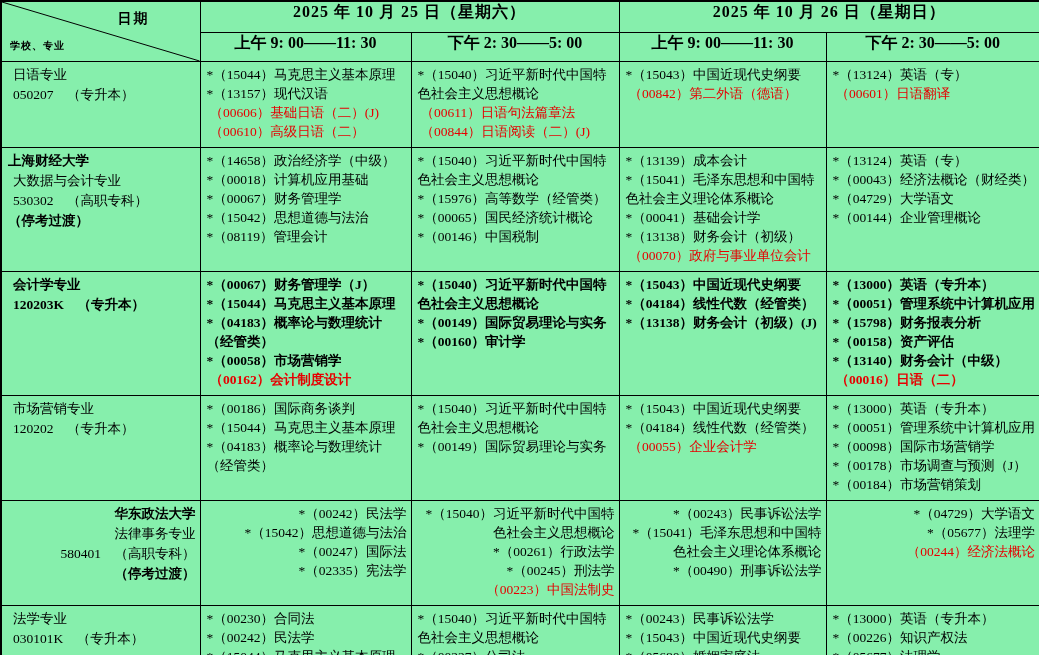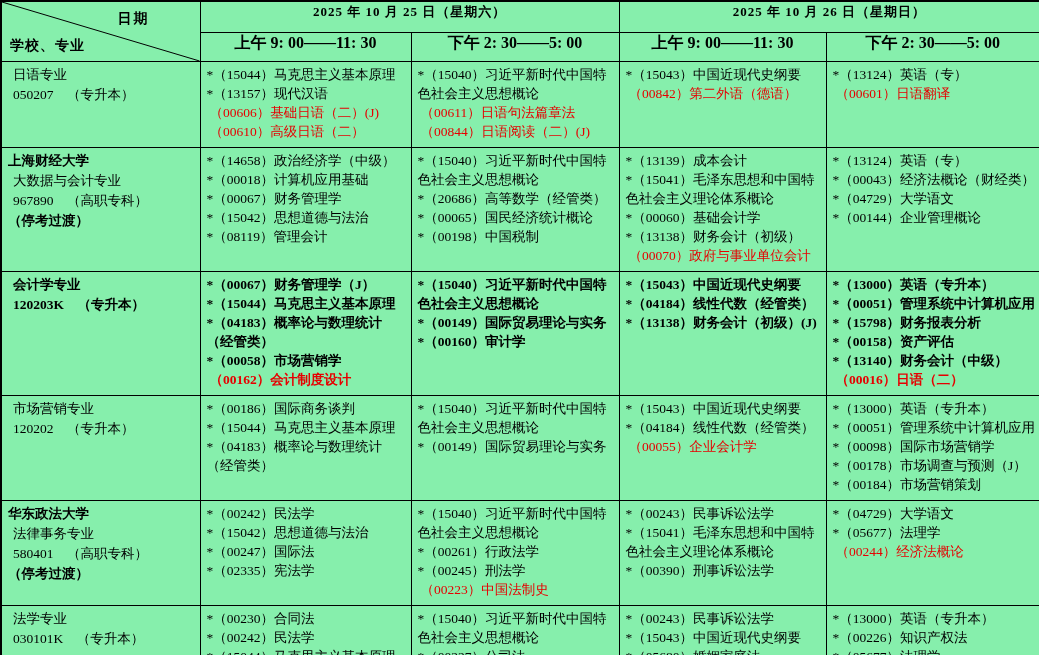--- a/index.html
+++ b/index.html
@@ -9,40 +9,40 @@
   }
   table.sched{
     width:1039px;border-collapse:collapse;table-layout:fixed;
     border:2px solid #000;
   }
   .sched th,.sched td{
     border:1px solid #000;vertical-align:top;padding:0;
     font-size:13.5px;line-height:19px;word-break:break-all;
   }
   thead th{font-weight:bold;text-align:center;vertical-align:middle;}
-  th.dayhead{height:30px;font-size:13px;letter-spacing:1px;}
+  th.dayhead{height:30px;font-size:16px;letter-spacing:1px;}
   th.sesshead{height:28px;font-size:16px;}
   
   th.corner{position:relative;padding:0;}
   .corner svg{position:absolute;left:0;top:0;width:100%;height:100%;}
   .corner .diag-top{position:absolute;top:7px;right:50px;font-size:14px;letter-spacing:2px;}
-  .corner .diag-bottom{position:absolute;bottom:6px;left:8px;font-size:14px;letter-spacing:1px;}
+  .corner .diag-bottom{position:absolute;bottom:6px;left:8px;font-size:10px;letter-spacing:1px;}
   
   td.school{padding:3px 4px 2px 6px;}
   td.courses{padding:3px 4px 6px 6px;}
   .sline{line-height:20px;}
   .sline.b{font-weight:bold;}
   .sline.ind{padding-left:5px;}
   .cline{}
   .cline.red{color:#e60000;padding-left:3px;}
   tbody tr:nth-child(1){height:78px;}
   tbody tr:nth-child(2){height:110px;}
   tbody tr:nth-child(3){height:108px;font-weight:bold;}
   tbody tr:nth-child(4){height:94px;margin-top:40px;}
-  tbody tr:nth-child(5){height:88px;}
+  tbody tr:nth-child(5){height:88px;text-align:right;}
   tbody tr:nth-child(6){height:113px;}
 </style>
 </head>
 <body>
 
 <div class="page">
   <table class="sched">
     <colgroup>
       <col style="width:199px">
       <col style="width:211px">
@@ -92,40 +92,40 @@
           </td>
           <td class="courses">
             <div class="cline">*（13124）英语（专）</div>
             <div class="cline red">（00601）日语翻译</div>
           </td>
         </tr>
         <tr>
           <td class="school">
             <div class="sline b">上海财经大学</div>
             <div class="sline ind">大数据与会计专业</div>
-            <div class="sline ind">967890　（高职专科）</div>
+            <div class="sline ind">530302　（高职专科）</div>
             <div class="sline b">（停考过渡）</div>
           </td>
           <td class="courses">
             <div class="cline">*（14658）政治经济学（中级）</div>
             <div class="cline">*（00018）计算机应用基础</div>
             <div class="cline">*（00067）财务管理学</div>
             <div class="cline">*（15042）思想道德与法治</div>
             <div class="cline">*（08119）管理会计</div>
           </td>
           <td class="courses">
             <div class="cline">*（15040）习近平新时代中国特色社会主义思想概论</div>
-            <div class="cline">*（20686）高等数学（经管类）</div>
+            <div class="cline">*（15976）高等数学（经管类）</div>
             <div class="cline">*（00065）国民经济统计概论</div>
-            <div class="cline">*（00198）中国税制</div>
+            <div class="cline">*（00146）中国税制</div>
           </td>
           <td class="courses">
             <div class="cline">*（13139）成本会计</div>
             <div class="cline">*（15041）毛泽东思想和中国特色社会主义理论体系概论</div>
-            <div class="cline">*（00060）基础会计学</div>
+            <div class="cline">*（00041）基础会计学</div>
             <div class="cline">*（13138）财务会计（初级）</div>
             <div class="cline red">（00070）政府与事业单位会计</div>
           </td>
           <td class="courses">
             <div class="cline">*（13124）英语（专）</div>
             <div class="cline">*（00043）经济法概论（财经类）</div>
             <div class="cline">*（04729）大学语文</div>
             <div class="cline">*（00144）企业管理概论</div>
           </td>
         </tr>
@@ -202,21 +202,21 @@
           </td>
           <td class="courses">
             <div class="cline">*（15040）习近平新时代中国特色社会主义思想概论</div>
             <div class="cline">*（00261）行政法学</div>
             <div class="cline">*（00245）刑法学</div>
             <div class="cline red">（00223）中国法制史</div>
           </td>
           <td class="courses">
             <div class="cline">*（00243）民事诉讼法学</div>
             <div class="cline">*（15041）毛泽东思想和中国特色社会主义理论体系概论</div>
-            <div class="cline">*（00390）刑事诉讼法学</div>
+            <div class="cline">*（00490）刑事诉讼法学</div>
           </td>
           <td class="courses">
             <div class="cline">*（04729）大学语文</div>
             <div class="cline">*（05677）法理学</div>
             <div class="cline red">（00244）经济法概论</div>
           </td>
         </tr>
         <tr>
           <td class="school">
             <div class="sline ind">法学专业</div>

